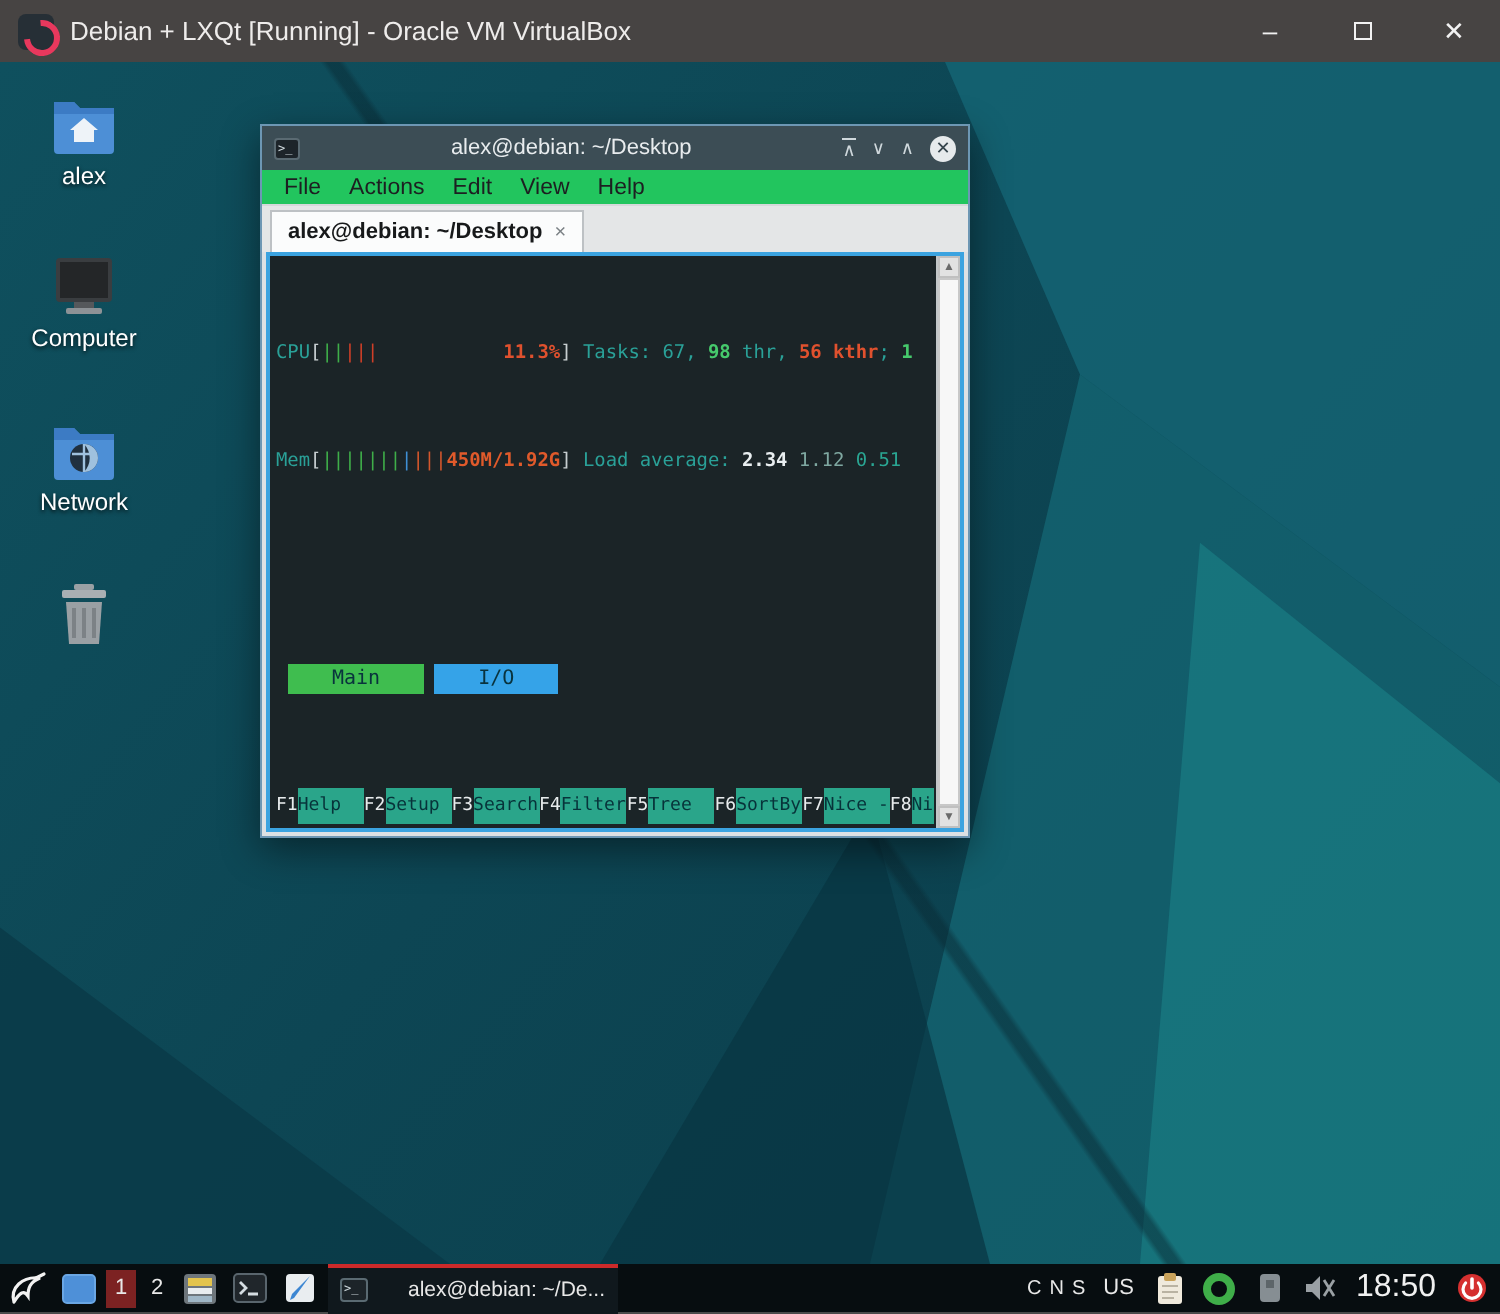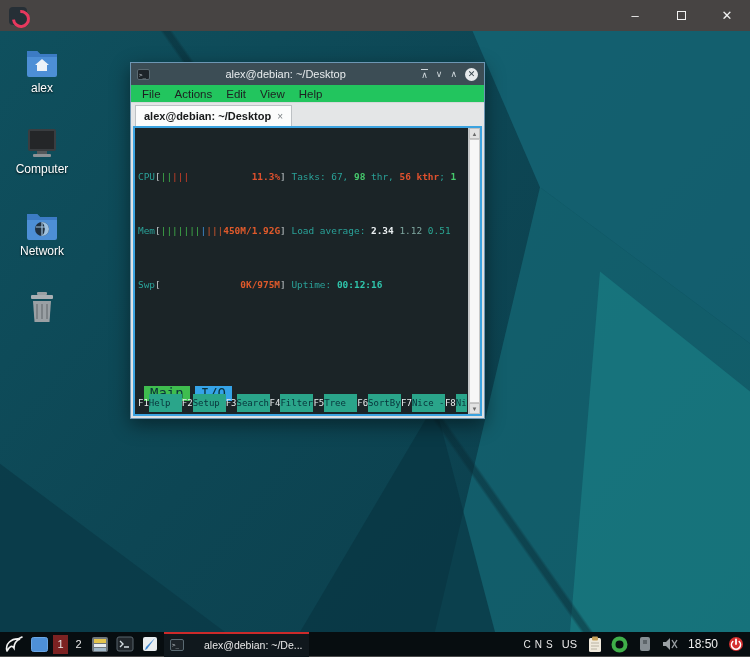--- a/index.html
+++ b/index.html
@@ -67,21 +67,21 @@
     white-space:pre; color:#c7ced0; }
   .hline { height:18px; }
   .c-fg { color:#c7ced0; } .c-fg2 { color:#7fa8a1;margin-top:32px; }
   .c-cyan { color:#2aa198; } .c-teal { color:#2aa693; } .c-tealb { color:#2fc4ab; font-weight:bold; }
   .c-grn { color:#3fae49; } .c-grnb { color:#46c96c; font-weight:bold; }
   .c-red { color:#cf3f28; } .c-redb { color:#e0512e; font-weight:bold; }
   .c-org { color:#d4572c; } .c-orgb { color:#e05a2b; font-weight:bold; }
   .c-blu { color:#3f8fd4; } .c-whtb { color:#e9eef0; font-weight:bold; }
 
   .htop-tabs { height:18px; padding-left:6px; display:flex; gap:5px; align-items:center; }
-  .htab { font-size:14px; line-height:15px; padding:0 6px; color:#09333d; }
+  .htab { font-size:10px; line-height:15px; padding:0 22px; color:#09333d; }
   .htab-main { background:#3fbd4f; }
   .htab-io { background:#35a3e8; }
 
   .fkeys { position:absolute; left:3px; right:1px; bottom:2px; height:18px;
     display:flex; overflow:hidden; font-size:9px; line-height:18px; }
   .fkey-key { color:#e8eced; flex:none; }
   .fkey-label { background:#2aa58a; color:#07333a; flex:none; width:33px; }
 
   .scrollbar { width:12px; background:#ececec; border-left:1px solid #c2c6c8; position:relative; flex:none; }
   .sb-btn { position:absolute; left:0; width:11px; height:11px; background:#e2e2e2;
@@ -96,29 +96,30 @@
   .tb-icon { width:22px; height:22px; display:flex; align-items:center; justify-content:center; flex:none; }
   .ws { width:15px; height:19px; display:flex; align-items:center; justify-content:center;
     color:#e8e8e8; font-size:11px; flex:none; }
   .ws.active { background:#7c2222; }
   .tb-task { height:25px; display:flex; align-items:center; gap:20px; padding:0 6px;
     border-top:2px solid #cc2a2a; background:#10181d; color:#e8e8e8; font-size:10.5px; flex:none; }
   .tb-task .term-mini-icon { width:14px; height:12px; }
   .tb-spacer { flex:1; }
   .kbd-ind { color:#e8e8e8; font-size:10px; letter-spacing:4px; margin-right:2px; }
   .kbd-layout { color:#e8e8e8; font-size:11px; margin-right:4px; }
-  .clock { color:#f0f0f0; font-size:12px; margin:17px 4px; }
+  .clock { color:#f0f0f0; font-size:16px; margin:17px 4px; }
 
   svg { display:block; }
 </style>
 </head>
 <body>
 
 <div class="vbox-titlebar">
   <div class="vbox-icon"></div>
+  <div class="vbox-title">Debian + LXQt [Running] - Oracle VM VirtualBox</div>
   <div class="vbox-btns">
     <div class="vbox-btn">
         <span>–</span>
       </div>
     <div class="vbox-btn">
         <span class="vbox-max-glyph"></span>
       </div>
     <div class="vbox-btn">
         <span>✕</span>
       </div>
@@ -194,21 +195,20 @@
       <div class="term-tab">
         <span class="term-tab-label">alex@debian: ~/Desktop</span>
         <span class="term-tab-close">×</span>
       </div>
     </div>
     <div class="term-body">
       <div class="term-content">
         <div class="htop">
           <div class="hline"><span class="c-cyan">CPU</span><span class="c-fg">[</span><span class="c-grn">||</span><span class="c-red">|||</span><span class="c-fg">           </span><span class="c-redb">11.3%</span><span class="c-fg">]</span><span class="c-fg"> </span><span class="c-cyan">Tasks: 67, </span><span class="c-grnb">98</span><span class="c-cyan"> thr, </span><span class="c-redb">56 kthr</span><span class="c-cyan">; </span><span class="c-grnb">1</span></div>
           <div class="hline"><span class="c-cyan">Mem</span><span class="c-fg">[</span><span class="c-grn">|||||||</span><span class="c-blu">|</span><span class="c-org">|||</span><span class="c-orgb">450M/1.92G</span><span class="c-fg">]</span><span class="c-fg"> </span><span class="c-cyan">Load average: </span><span class="c-whtb">2.34</span><span class="c-fg2"> 1.12</span><span class="c-teal"> 0.51</span></div>
-          <div class="hline"><span class="c-cyan">Swp</span><span class="c-fg">[</span><span class="c-fg">              </span><span class="c-orgb">0K/975M</span><span class="c-fg">]</span><span class="c-fg"> </span><span class="c-cyan">Uptime: </span><span class="c-tealb">00:12:16</span></div>
           <div class="hline"></div>
           <div class="htop-tabs">
             <span class="htab htab-main">Main</span>
             <span class="htab htab-io">I/O</span>
           </div>
           
           
           <div class="fkeys"><span class="fkey-key">F1</span><span class="fkey-label">Help  </span><span class="fkey-key">F2</span><span class="fkey-label">Setup </span><span class="fkey-key">F3</span><span class="fkey-label">Search</span><span class="fkey-key">F4</span><span class="fkey-label">Filter</span><span class="fkey-key">F5</span><span class="fkey-label">Tree  </span><span class="fkey-key">F6</span><span class="fkey-label">SortBy</span><span class="fkey-key">F7</span><span class="fkey-label">Nice -</span><span class="fkey-key">F8</span><span class="fkey-label">Nice +</span></div>
         </div>
         <div class="scrollbar">

